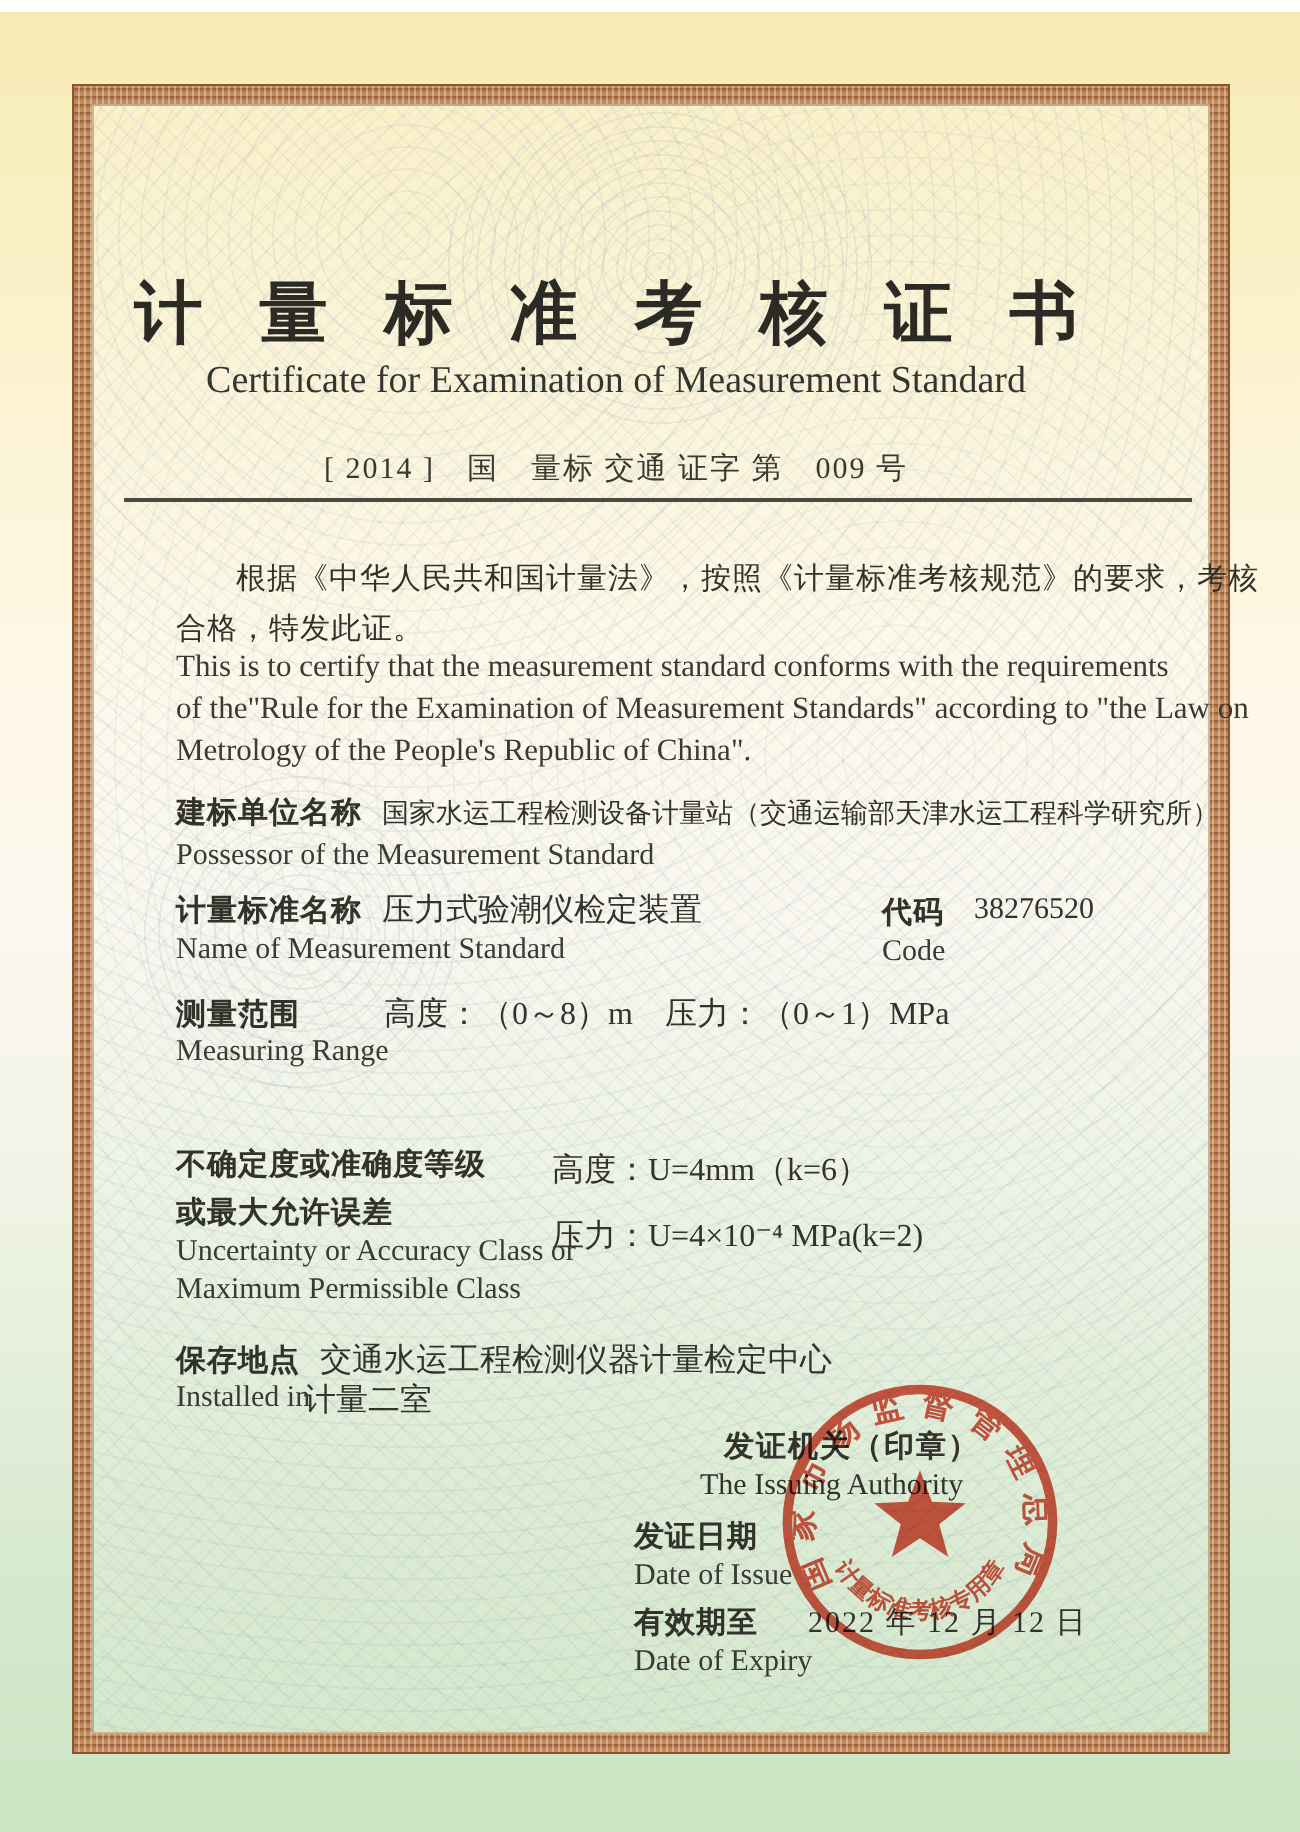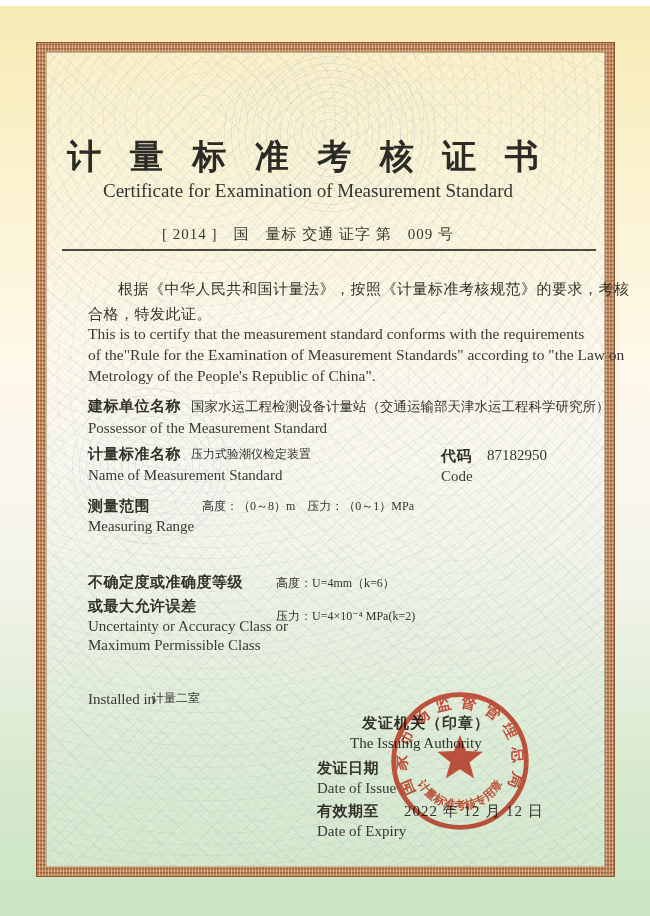--- a/index.html
+++ b/index.html
@@ -50,21 +50,21 @@
   .title-en{top:174px;font-size:19px;color:#343430;}
   .serial{top:219px;font-size:15px;letter-spacing:1px;color:#3a392f;}
   .rule{position:absolute;left:62px;top:243px;width:534px;height:2px;background:#4c4a40;}
 
   .st-cn{font-size:15px;letter-spacing:.5px;color:#33322a;}
   .st-en{font-size:15.5px;color:#3a3933;}
   .cn1{left:118px;top:274px;} .cn2{left:88px;top:299px;}
   .en1{left:88px;top:319px;} .en2{left:88px;top:340px;} .en3{left:88px;top:361px;}
 
   .lab{font-size:15px;font-weight:600;color:#33322a;letter-spacing:.5px;}
-  .val{font-size:12px;color:#33322d;}
+  .val{font-size:16px;color:#33322d;}
   .sub{font-size:15px;color:#3a3933;}
 
   .row{position:absolute;display:flex;align-items:center;gap:10px;white-space:nowrap;}
   .r-poss{left:88px;top:391px;} .r-poss .val{font-size:13.5px;}
   .poss-en{left:88px;top:414px;}
   .r-std{left:88px;top:439px;}
   .std-en{left:88px;top:461px;}
   .code-lab{left:441px;top:441px;}
   .code-val{left:487px;top:441px;font-size:15px;color:#33322d;}
   .code-en{left:441px;top:462px;}
@@ -115,37 +115,41 @@
       <span class="lab">建标单位名称</span>
       <span class="val">国家水运工程检测设备计量站（交通运输部天津水运工程科学研究所）</span>
     </div>
     <div class="abs sub poss-en">Possessor of the Measurement Standard</div>
 
     <div class="row r-std">
       <span class="lab">计量标准名称</span>
       <span class="val">压力式验潮仪检定装置</span>
     </div>
     <div class="abs lab code-lab">代码</div>
-    <div class="abs code-val">87182950</div>
+    <div class="abs code-val">38276520</div>
     <div class="abs sub std-en">Name of Measurement Standard</div>
     <div class="abs sub code-en">Code</div>
 
     <div class="row r-range">
-      <span class="lab" style="margin-right:42px;">测量范围</span>
+      <span class="lab" style="margin-right:32px;">测量范围</span>
       <span class="val">高度：（0～8）m　压力：（0～1）MPa</span>
     </div>
     <div class="abs sub range-en">Measuring Range</div>
 
     <div class="abs lab unc-cn1">不确定度或准确度等级</div>
     <div class="abs lab unc-cn2">或最大允许误差</div>
     <div class="abs val unc-v1">高度：U=4mm（k=6）</div>
     <div class="abs val unc-v2">压力：U=4×10⁻⁴ MPa(k=2)</div>
     <div class="abs sub unc-en1">Uncertainty or Accuracy Class or</div>
     <div class="abs sub unc-en2">Maximum Permissible Class</div>
 
+    <div class="row r-loc1">
+      <span class="lab">保存地点</span>
+      <span class="val">交通水运工程检测仪器计量检定中心</span>
+    </div>
     <div class="abs sub loc-en">Installed in</div>
     <div class="abs val loc-v2">计量二室</div>
 
     <div class="abs auth-cn">发证机关（印章）</div>
     <div class="abs auth-en">The Issuing Authority</div>
     <div class="abs lab iss-lab">发证日期</div>
     <div class="abs sub iss-en">Date of Issue</div>
     <div class="abs lab exp-lab">有效期至</div>
     <div class="abs exp-date">2022 年 12 月 12 日</div>
     <div class="abs sub exp-en">Date of Expiry</div>

